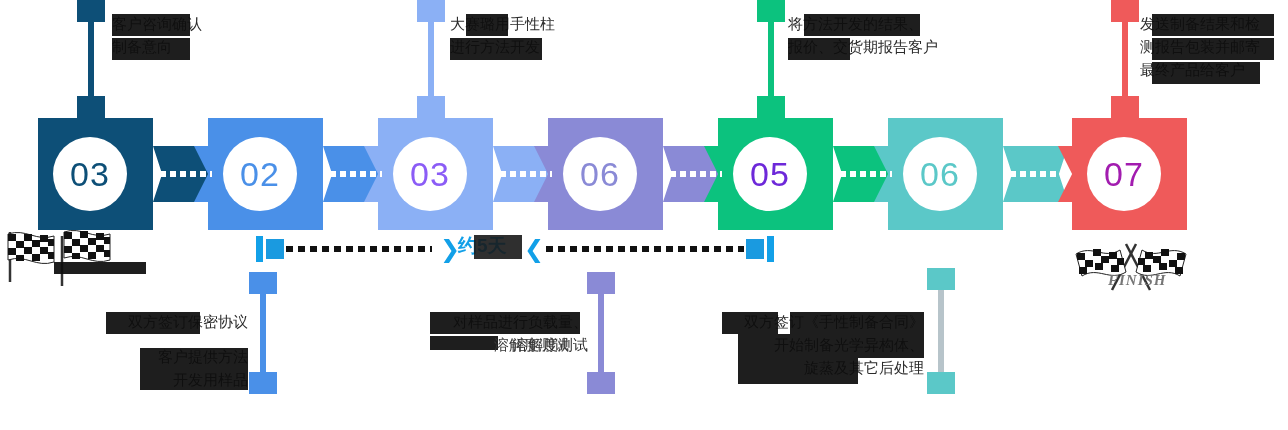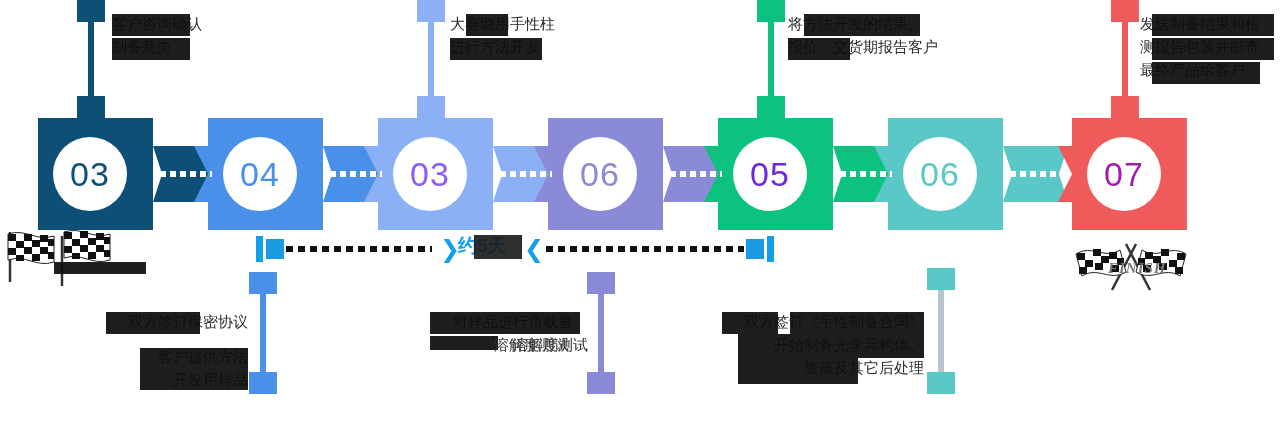--- a/index.html
+++ b/index.html
@@ -121,21 +121,21 @@
     <div class="tail" style="background: rgb(13, 79, 119);"></div>
     <div class="dots"></div>
     <div class="disc" style="color: rgb(13, 79, 119);">03</div>
   </div>
 
   <div class="step" id="step-2" style="left:208px;">
     <div class="notch" style="background: rgb(74, 144, 232);"></div>
     <div class="body" style="background: rgb(74, 144, 232);"></div>
     <div class="tail" style="background: rgb(74, 144, 232);"></div>
     <div class="dots"></div>
-    <div class="disc" style="color: rgb(74, 144, 232);">04</div>
+    <div class="disc" style="color: rgb(74, 144, 232);">02</div>
   </div>
 
   <div class="step" id="step-3" style="left:378px;">
     <div class="notch" style="background: rgb(139, 176, 245);"></div>
     <div class="body" style="background: rgb(139, 176, 245);"></div>
     <div class="tail" style="background: rgb(139, 176, 245);"></div>
     <div class="dots"></div>
     <div class="disc" style="color: #8b5cf6;">03</div>
   </div>
 
@@ -344,15 +344,15 @@
         <rect x="73" y="14" width="8" height="7" fill="#111"></rect>
         <rect x="97" y="22" width="8" height="7" fill="#111"></rect>
         <rect x="81" y="18" width="8" height="7" fill="#111"></rect>
         <rect x="66" y="20" width="7" height="7" fill="#111"></rect>
         <rect x="103" y="29" width="8" height="7" fill="#111"></rect>
         <rect x="87" y="25" width="8" height="7" fill="#111"></rect>
         <rect x="71" y="27" width="8" height="7" fill="#111"></rect>
       </g>
     </svg>
   </div>
-  <div class="finishtext" style="left:1108px;top:260px;">FINISH</div>
+  <div class="finishtext" style="left:1108px;top:272px;">FINISH</div>
 
 </div>
 
 </body></html>

